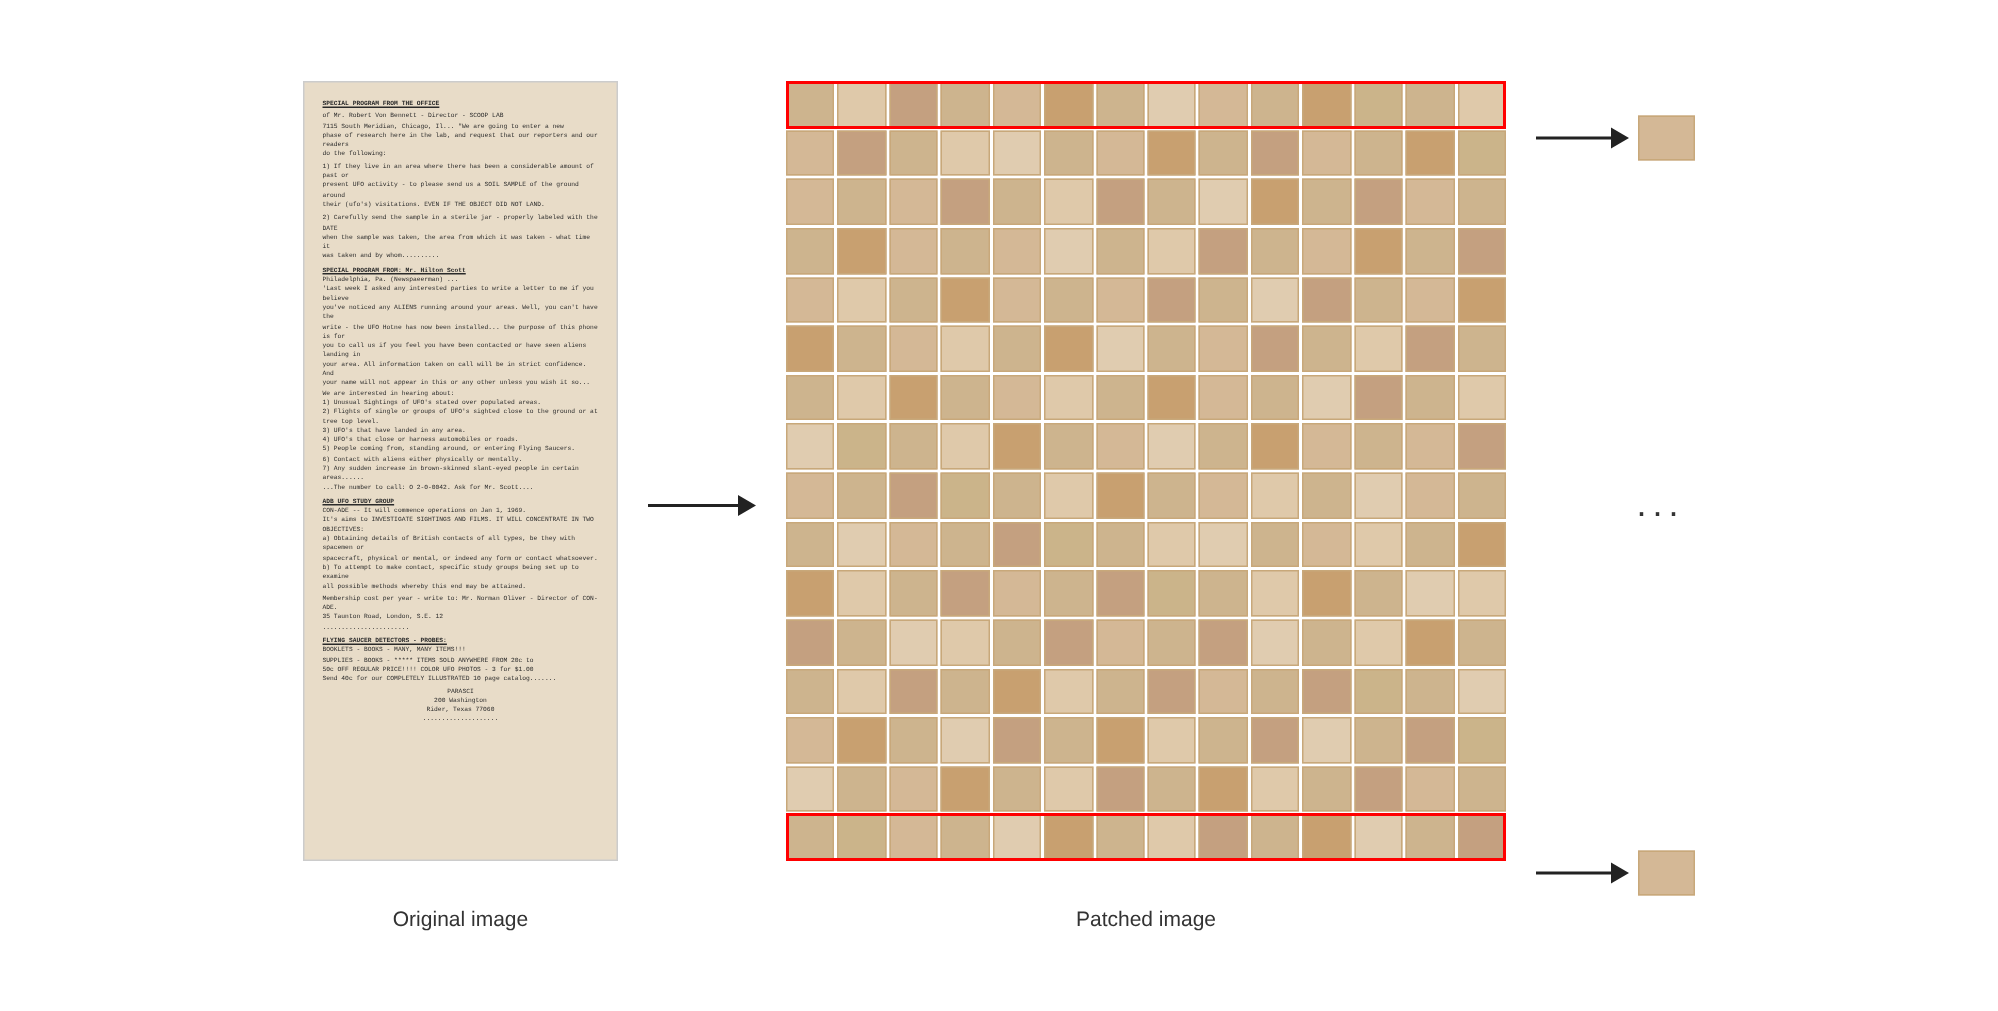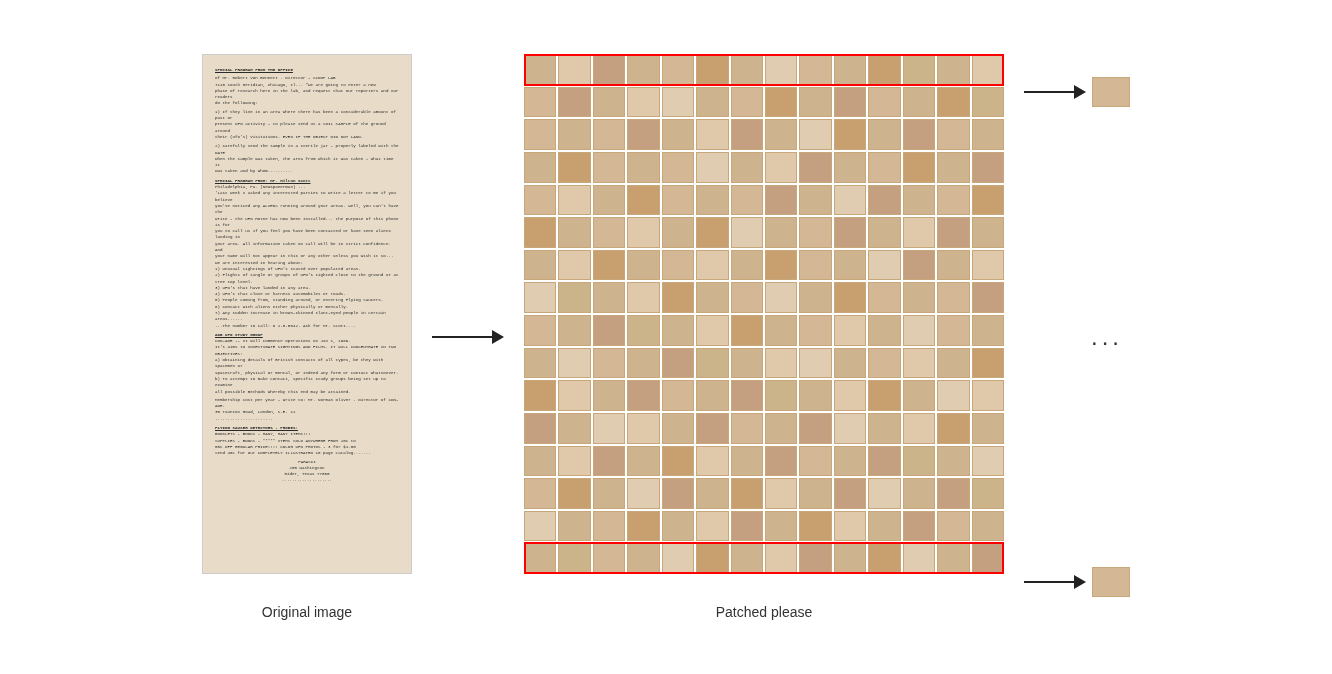--- a/index.html
+++ b/index.html
@@ -433,21 +433,21 @@
           <div class="patch-cell has-text" style="background: rgb(205, 180, 142);"></div>
           <div class="patch-cell" style="background: rgb(200, 160, 112);"></div>
           <div class="patch-cell lighter" style="background: rgb(224, 204, 176);"></div>
           <div class="patch-cell" style="background: rgb(205, 180, 142);"></div>
           <div class="patch-cell darker"></div>
         </div>
 
       <div class="red-rect red-rect-top"></div>
       <div class="red-rect red-rect-bottom"></div>
     </div>
-    <div class="label">Patched please</div>
+    <div class="label">Patched image</div>
   </div>
 
   <div style="display:flex; flex-direction:column; align-items:flex-start; height:520px; justify-content:space-between; gap:0;">
 
     <div class="pooled-top-row">
       <div class="arrow">
         <div class="arrow-line" style="width:50px;"></div>
         <div class="arrow-head"></div>
       </div>
       <div class="pooled-square" style="background:#d4b896; width:38px; height:30px;"></div>

